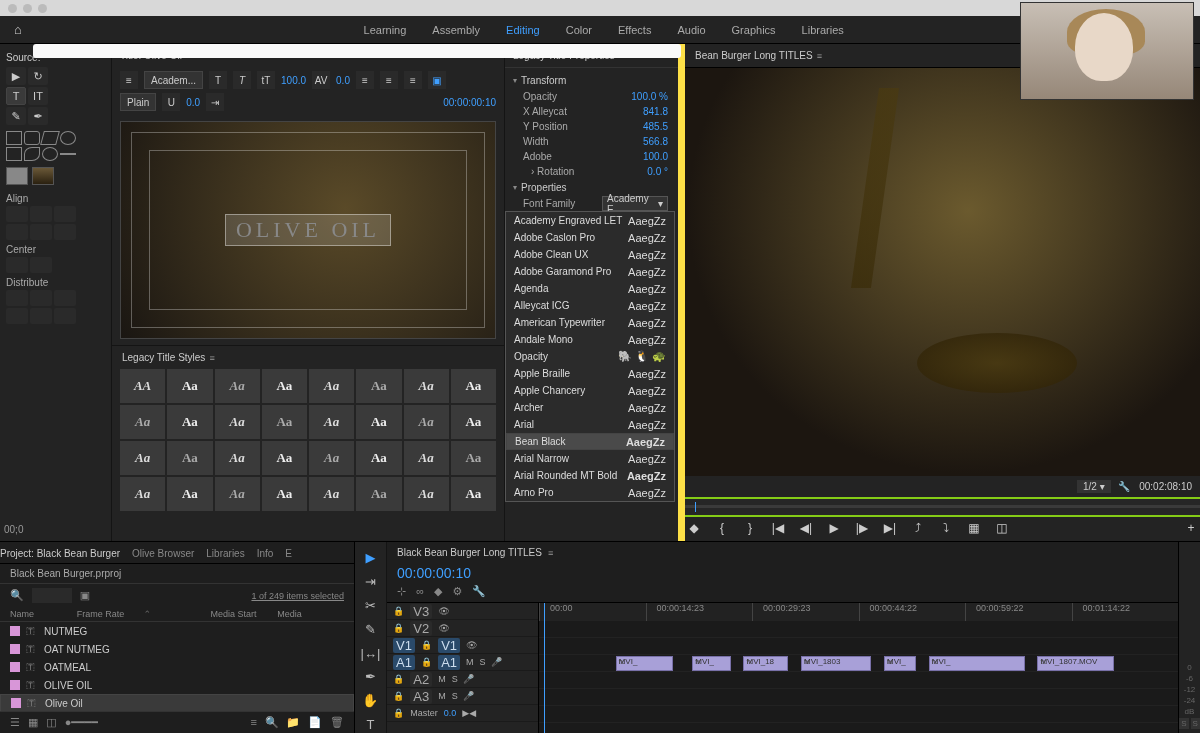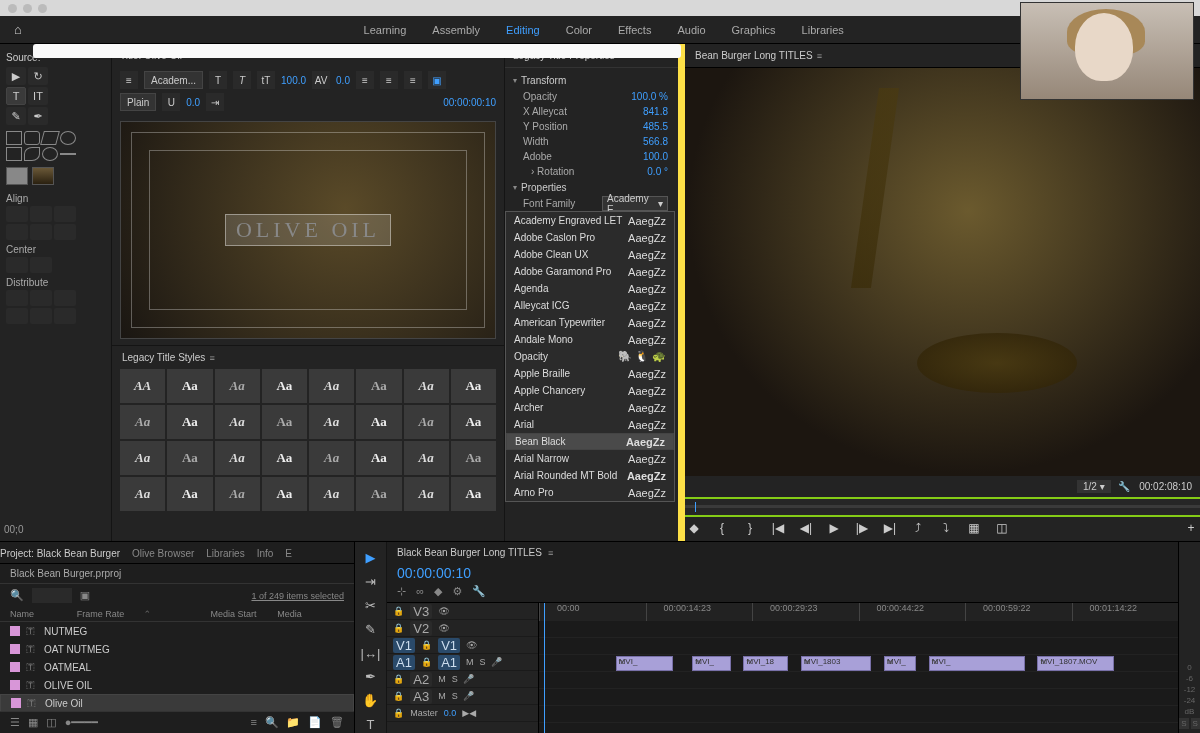--- a/index.html
+++ b/index.html
@@ -92,21 +92,21 @@
 .proj-foot span { color:#888; font-size:11px; }
 .tl-tools { width:32px; background:#232323; display:flex; flex-direction:column; align-items:center; padding-top:8px; gap:8px; border-right:1px solid #141414; }
 .tl-tools span { color:#bbb; font-size:13px; height:18px; }
 .tl-tools span.act { color:#3f9fff; }
 .timeline { flex:1; background:#1e1e1e; display:flex; flex-direction:column; position:relative; }
 .tl-hdr { padding:5px 10px; font-size:10px; color:#ccc; display:flex; align-items:center; gap:6px; }
 .tl-tc { padding:2px 10px; font-size:14px; color:#3f9fff; }
 .tl-opts { display:flex; gap:10px; padding:2px 10px 4px; color:#888; font-size:11px; border-bottom:1px solid #000; }
 .tl-ruler { display:flex; height:18px; background:#222; font-size:9px; color:#888; position:relative; }
 .tl-ruler .play { position:absolute; left:5px; top:0; width:1px; height:140px; background:#3f9fff; z-index:5; }
-.tl-ruler .tick { flex:1; border-left:1px solid #444; padding-left:17px; }
+.tl-ruler .tick { flex:1; border-left:1px solid #444; padding-left:10px; }
 .track-hdrs { width:152px; background:#232323; border-right:1px solid #000; }
 .trk-row { display:flex; align-items:center; gap:6px; padding:0 6px; height:17px; font-size:9px; color:#aaa; border-bottom:1px solid #1a1a1a; }
 .trk-row .tag { background:#2a2a2a; padding:0 3px; border-radius:2px; font-size:13px; }
 .trk-row.v1 .tag { background:#2a4a6a; color:#cde; }
 .trk-row .lock { color:#888; }
 .trk-row .eye { color:#aaa; }
 .clips { flex:1; position:relative; background:#1a1a1a; }
 .clip-lane { position:absolute; left:0; right:0; height:17px; border-bottom:1px solid #222; }
 .clip { position:absolute; height:15px; top:1px; background:#a8a0d8; border:1px solid #7870a8; font-size:8px; color:#333; padding:0 2px; overflow:hidden; white-space:nowrap; }
 .clip .fx { position:absolute; left:2px; top:1px; color:#444; font-size:7px; }

